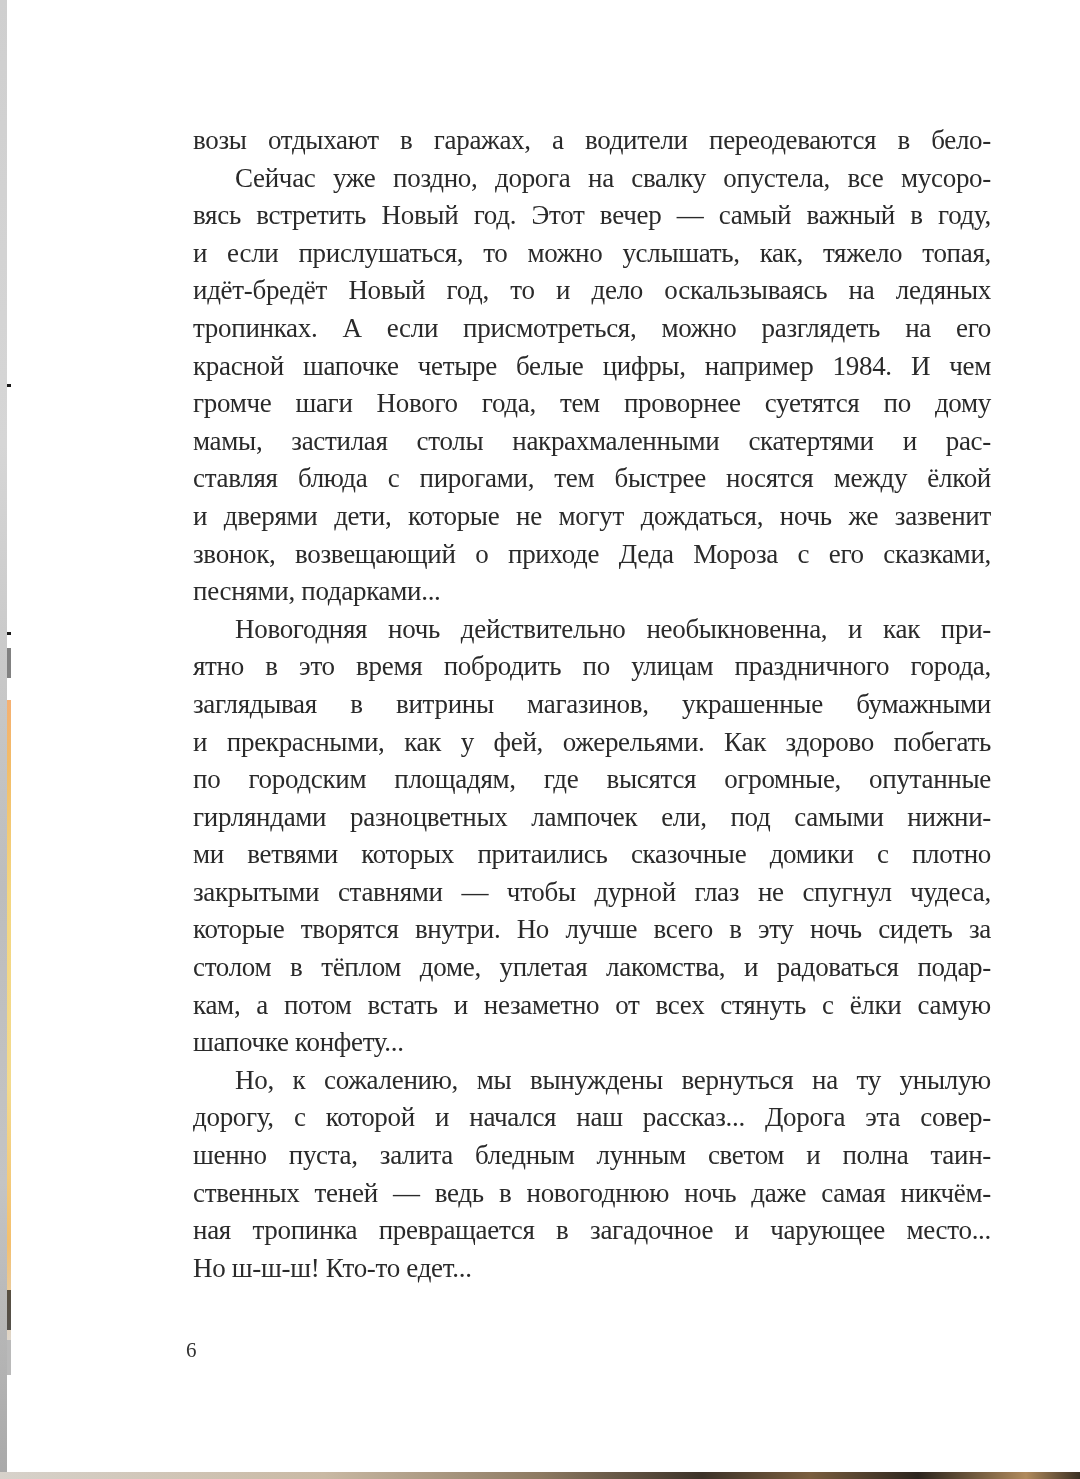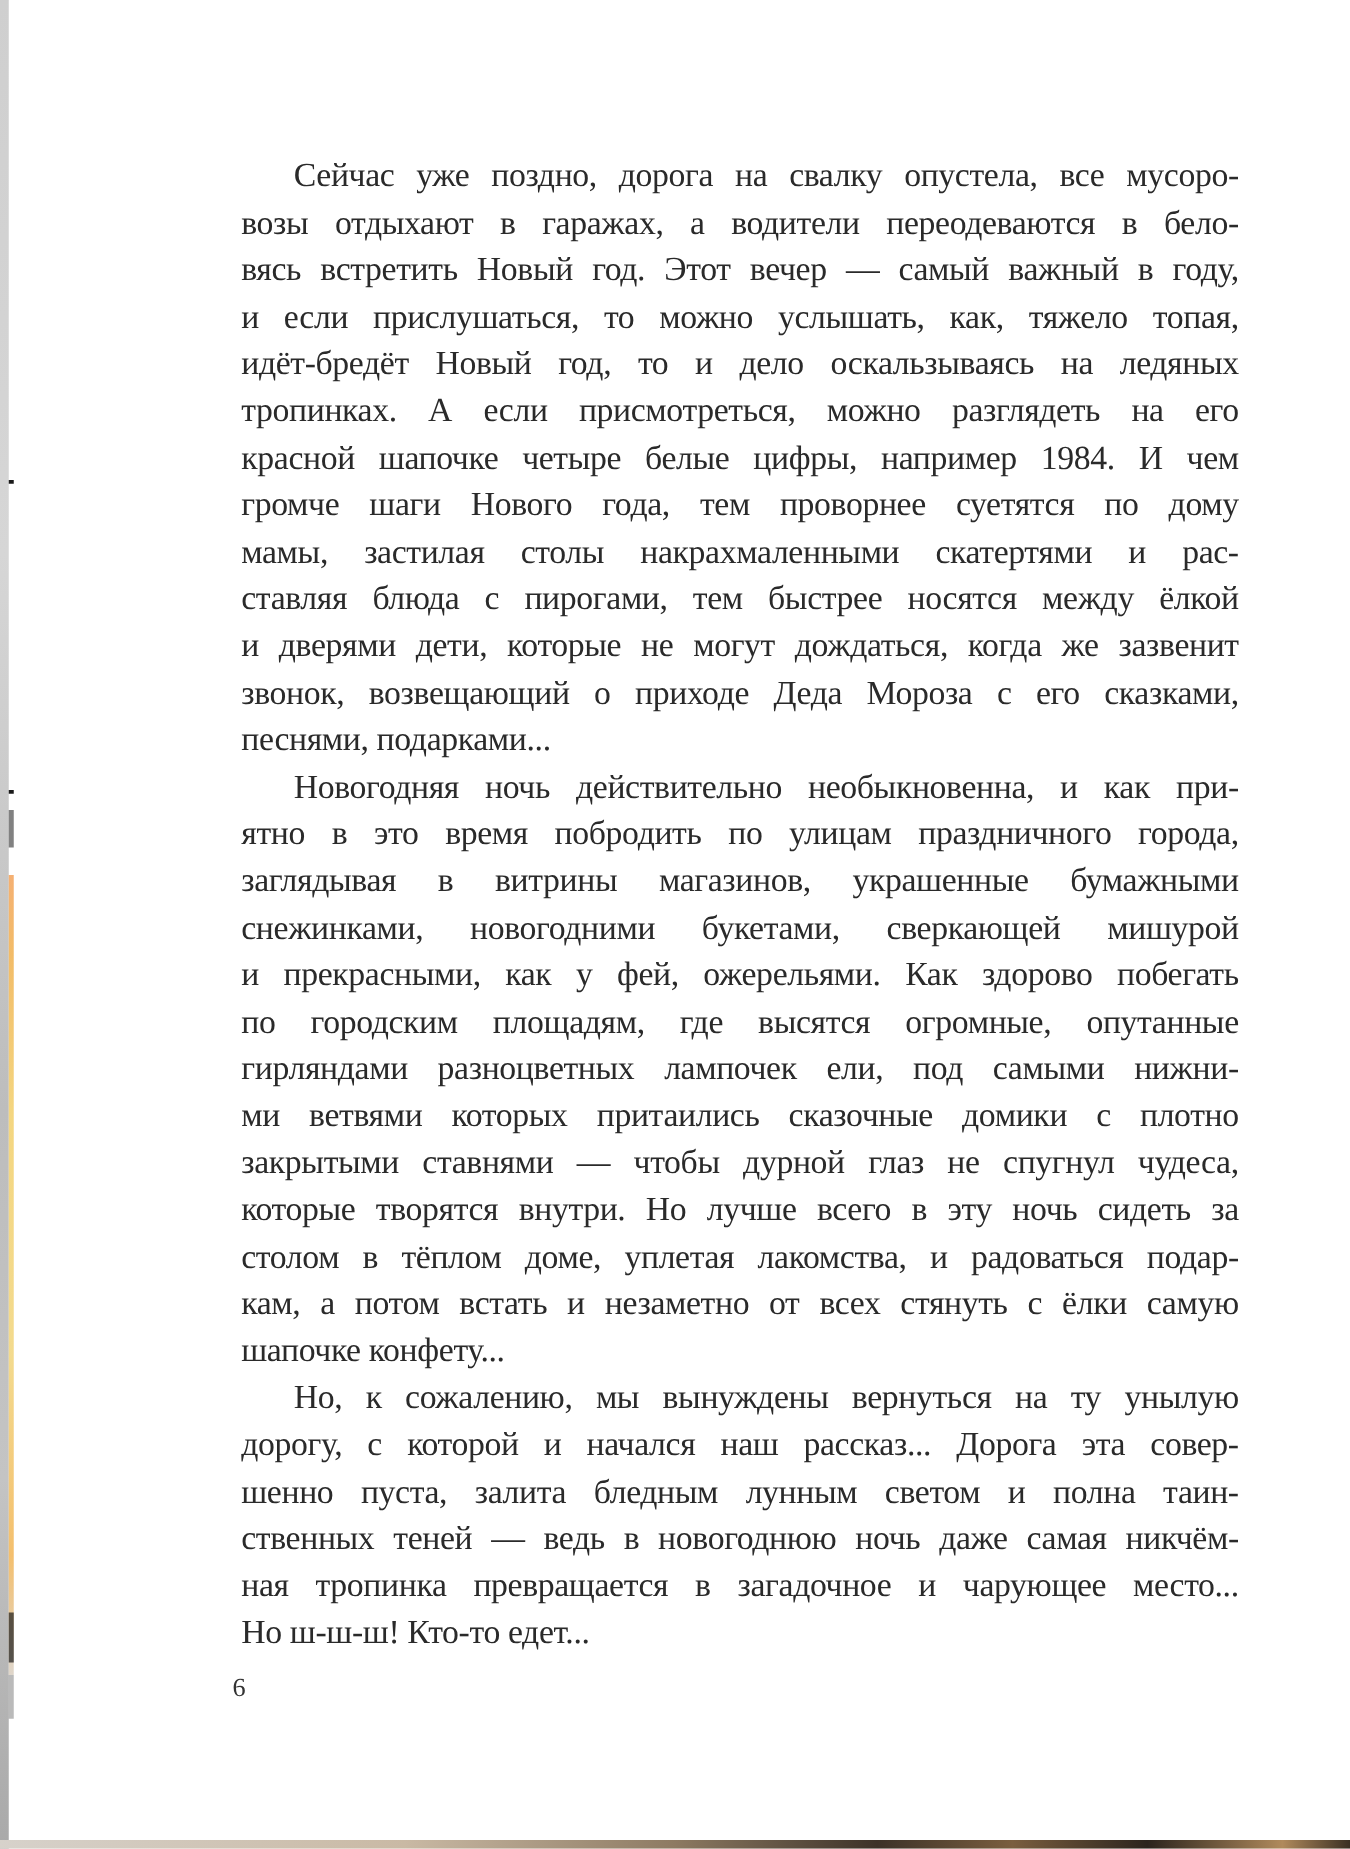--- a/index.html
+++ b/index.html
@@ -94,39 +94,38 @@
   <div class="scan-edge-left-tint"></div>
   <div class="scan-marks" style="top:384px;height:3px;"></div>
   <div class="scan-marks" style="top:632px;height:3px;"></div>
   <div class="scan-marks" style="top:648px;height:30px;opacity:0.55;"></div>
   <div class="scan-marks" style="top:1290px;height:40px;opacity:0.7;"></div>
   <div class="scan-marks" style="top:1340px;height:35px;opacity:0.3;"></div>
   <div class="scan-edge-bottom"></div>
 
   <div class="text-block">
     <div class="paragraph">
+      <span class="line">возы отдыхают в гаражах, а водители переодеваются в бело-</span>
       <span class="line indent">Сейчас уже поздно, дорога на свалку опустела, все мусоро-</span>
-      <span class="line">возы отдыхают в гаражах, а водители переодеваются в бело-</span>
       <span class="line">вясь встретить Новый год. Этот вечер — самый важный в году,</span>
       <span class="line">и если прислушаться, то можно услышать, как, тяжело топая,</span>
       <span class="line">идёт-бредёт Новый год, то и дело оскальзываясь на ледяных</span>
       <span class="line">тропинках. А если присмотреться, можно разглядеть на его</span>
       <span class="line">красной шапочке четыре белые цифры, например 1984. И чем</span>
       <span class="line">громче шаги Нового года, тем проворнее суетятся по дому</span>
       <span class="line">мамы, застилая столы накрахмаленными скатертями и рас-</span>
       <span class="line">ставляя блюда с пирогами, тем быстрее носятся между ёлкой</span>
-      <span class="line">и дверями дети, которые не могут дождаться, когда же зазвенит</span>
+      <span class="line">и дверями дети, которые не могут дождаться, ночь же зазвенит</span>
       <span class="line">звонок, возвещающий о приходе Деда Мороза с его сказками,</span>
       <span class="line last">песнями, подарками...</span>
     </div>
     <div class="paragraph">
       <span class="line indent">Новогодняя ночь действительно необыкновенна, и как при-</span>
       <span class="line">ятно в это время побродить по улицам праздничного города,</span>
       <span class="line">заглядывая в витрины магазинов, украшенные бумажными</span>
-      <span class="line">снежинками, новогодними букетами, сверкающей мишурой</span>
       <span class="line">и прекрасными, как у фей, ожерельями. Как здорово побегать</span>
       <span class="line">по городским площадям, где высятся огромные, опутанные</span>
       <span class="line">гирляндами разноцветных лампочек ели, под самыми нижни-</span>
       <span class="line">ми ветвями которых притаились сказочные домики с плотно</span>
       <span class="line">закрытыми ставнями — чтобы дурной глаз не спугнул чудеса,</span>
       <span class="line">которые творятся внутри. Но лучше всего в эту ночь сидеть за</span>
       <span class="line">столом в тёплом доме, уплетая лакомства, и радоваться подар-</span>
       <span class="line">кам, а потом встать и незаметно от всех стянуть с ёлки самую</span>
       <span class="line last">шапочке конфету...</span>
     </div>

